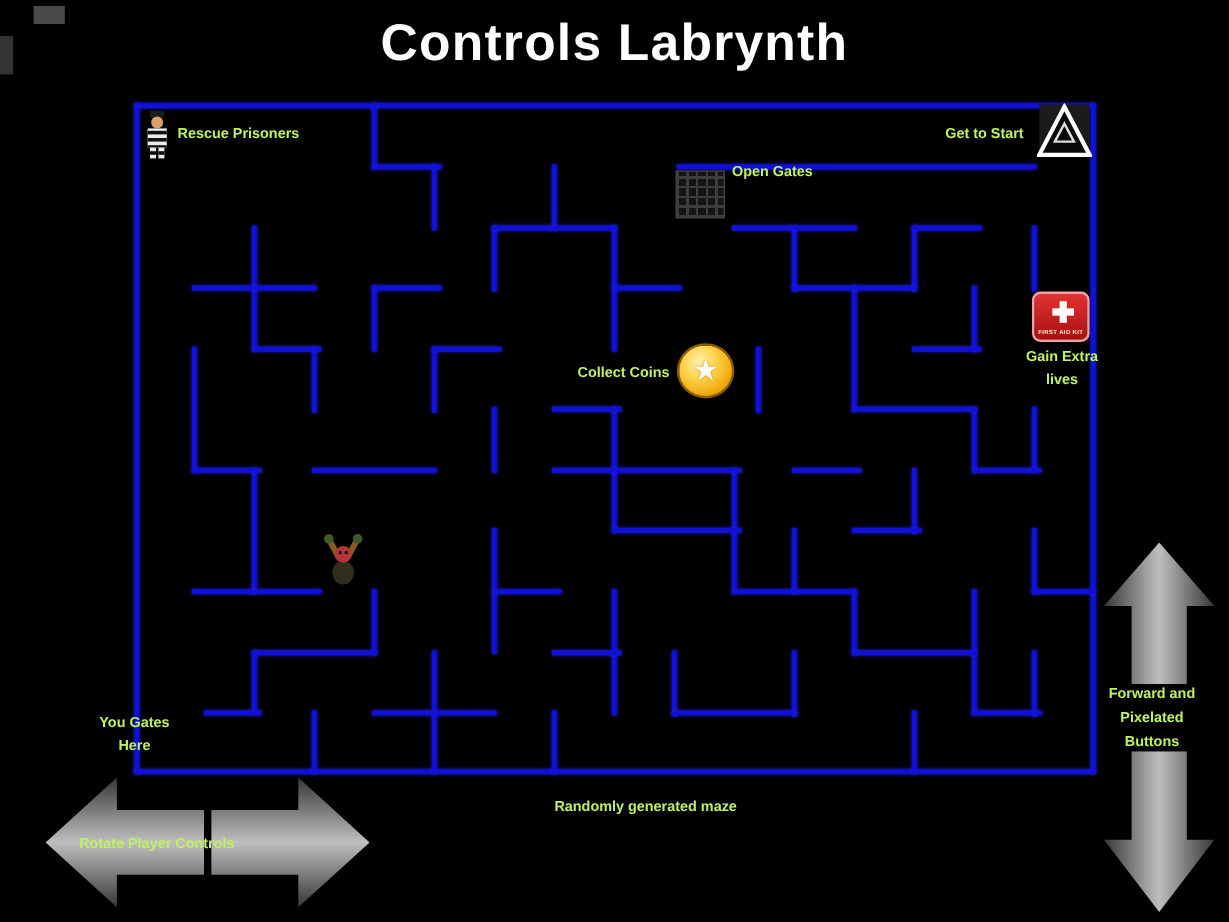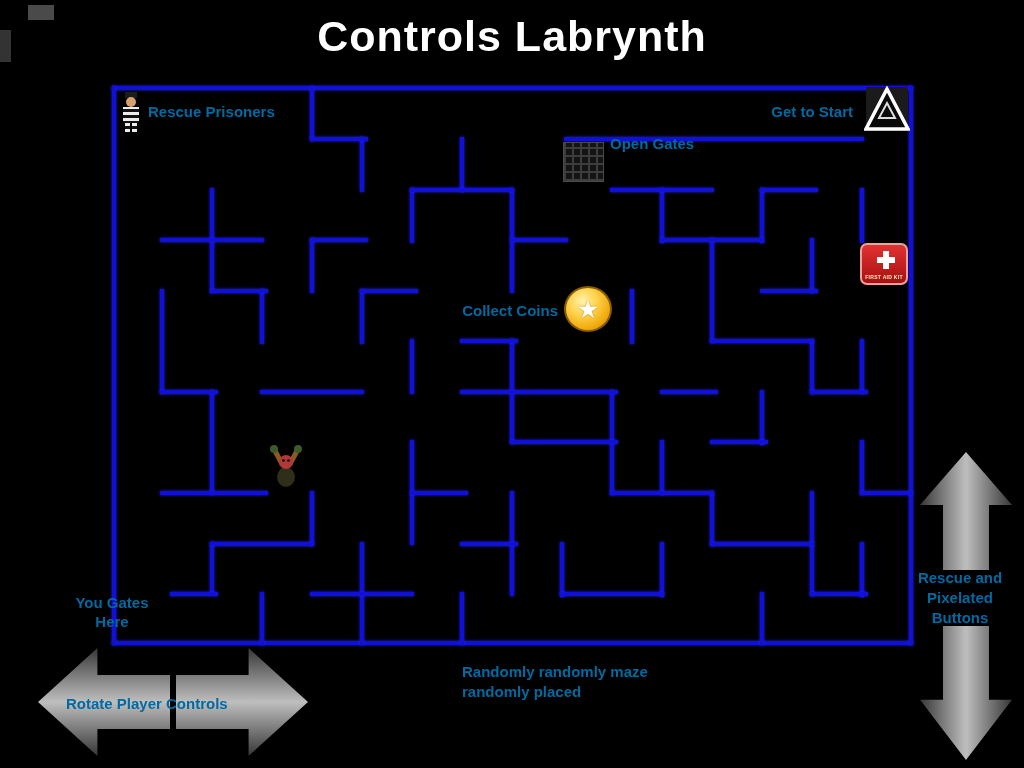--- a/index.html
+++ b/index.html
@@ -7,21 +7,21 @@
     width:1024px;height:768px;background:#000;overflow:hidden;position:relative;
     font-family:"Liberation Sans",sans-serif;
   }
   .page-title{
     position:absolute;top:12px;left:0;width:1024px;text-align:center;
     color:#fff;font-size:43px;font-weight:bold;letter-spacing:1px;
   }
   #maze{position:absolute;}
   .wall{position:absolute;box-shadow:0 0 3px #2222ff;}
   .lbl{
-    position:absolute;color:#0369a1;font-weight:bold;font-size:15px;line-height:19px;
+    position:absolute;color:#bef264;font-weight:bold;font-size:12px;line-height:19px;
     white-space:nowrap;z-index:6;
   }
   .center{text-align:center;}
   .icon{position:absolute;z-index:5;}
   
   .gate{
     width:39px;height:38px;background-color:#141414;
     background-image:
       repeating-linear-gradient(90deg,#3d3d3d 0 2px,transparent 2px 8px),
       repeating-linear-gradient(0deg,#3d3d3d 0 2px,transparent 2px 8px);
@@ -90,20 +90,24 @@
 
   <div class="lbl" style="right:355px;top:215px;margin-left:44px;">Collect Coins</div>
   <div class="icon coin" style="left:452px;top:200px;">
     <span class="star">★</span>
   </div>
 
   <div class="icon firstaid" style="left:748px;top:157px;">
     <div class="fa-cross-v"></div>
     <div class="fa-cross-h"></div>
     <div class="fa-text">FIRST AID KIT</div>
+  </div>
+  <div class="lbl center" style="left:711px;top:202px;width:124px;">
+    <span style="display:block">Gain Extra</span>
+    <span style="display:block">lives</span>
   </div>
 
   <div class="icon" style="left:155px;top:358px;width:38px;height:44px;">
     <svg width="38" height="44" viewBox="0 0 38 44">
       <path d="M7,5 L15,20" stroke="#8a5a20" stroke-width="5"></path>
       <path d="M31,5 L23,20" stroke="#8a5a20" stroke-width="5"></path>
       <circle cx="7" cy="5" r="4" fill="#3c5a2a"></circle>
       <circle cx="31" cy="5" r="4" fill="#3c5a2a"></circle>
       <ellipse cx="19" cy="33" rx="9" ry="10" fill="#2e2e1a"></ellipse>
       <circle cx="19" cy="18" r="7" fill="#b03838"></circle>
@@ -211,33 +215,32 @@
   <svg width="92" height="118" viewBox="0 0 80 100" preserveAspectRatio="none">
     <polygon points="40,0 80,45 60,45 60,100 20,100 20,45 0,45" fill="url(#gradH)"></polygon>
   </svg>
 </div>
 <div class="arrow" style="left:920px;top:626px;width:92px;height:134px;">
   <svg width="92" height="134" viewBox="0 0 80 100" preserveAspectRatio="none">
     <polygon points="20,0 60,0 60,55 80,55 40,100 0,55 20,55" fill="url(#gradH)"></polygon>
   </svg>
 </div>
 <div class="lbl center" style="left:898px;top:568px;width:124px;line-height:20px;">
-  <span style="display:block">Rescue and</span>
+  <span style="display:block">Forward and</span>
   <span style="display:block">Pixelated</span>
   <span style="display:block">Buttons</span>
 </div>
 
 <div class="arrow" style="left:38px;top:648px;width:132px;height:108px;">
   <svg width="132" height="108" viewBox="0 0 100 80" preserveAspectRatio="none">
     <polygon points="100,20 45,20 45,0 0,40 45,80 45,60 100,60" fill="url(#gradV)"></polygon>
   </svg>
 </div>
 <div class="arrow" style="left:176px;top:648px;width:132px;height:108px;">
   <svg width="132" height="108" viewBox="0 0 100 80" preserveAspectRatio="none">
     <polygon points="0,20 55,20 55,0 100,40 55,80 55,60 0,60" fill="url(#gradV)"></polygon>
   </svg>
 </div>
 <div class="lbl" style="left:66px;top:694px;">Rotate Player Controls</div>
 
 <div class="lbl" style="left:462px;top:662px;line-height:20px;">
-  <span style="display:block">Randomly randomly maze</span>
-  <span style="display:block">randomly placed</span>
+  <span style="display:block">Randomly generated maze</span>
 </div>
 
 </body></html>

